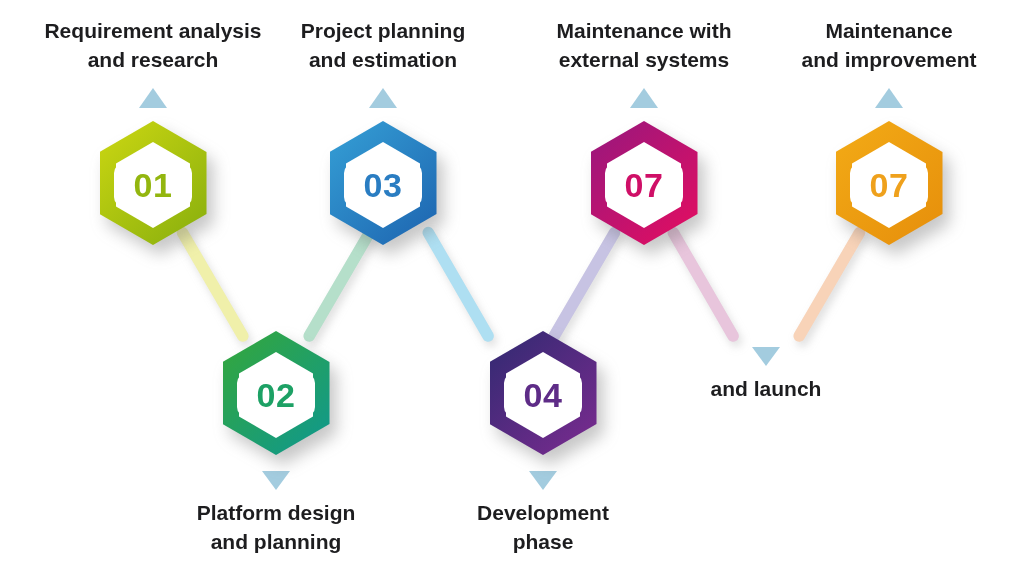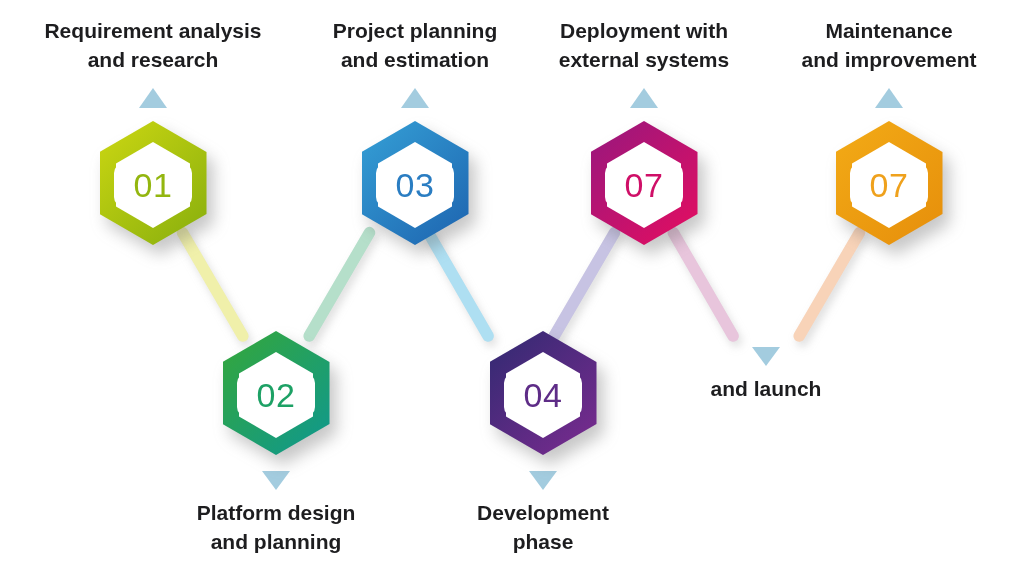--- a/index.html
+++ b/index.html
@@ -21,21 +21,21 @@
   .step-top .hexwrap{margin-top:13px;}
   .hex-outer{position:absolute;left:0;top:0;width:100%;height:100%;
     background:linear-gradient(135deg,var(--g1) 0%,var(--g2) 100%);
     clip-path:polygon(50% 0%,100% 25%,100% 75%,50% 100%,0% 75%,0% 25%);}
   .hex-inner{position:absolute;left:50%;top:50%;width:74px;height:86px;background:#ffffff;
     transform:translate(-50%,calc(-50% + 2px));
     clip-path:polygon(50% 0%,100% 25%,100% 75%,50% 100%,0% 75%,0% 25%);}
   .hex-badge{position:absolute;left:50%;top:50%;width:78px;height:44px;background:#ffffff;
     border-radius:10px;transform:translate(-50%,calc(-50% + 2px));}
   .hex-num{position:absolute;left:50%;top:50%;transform:translate(-50%,calc(-50% + 2px));
-    font-size:34px;font-weight:normal;line-height:1;color:var(--num);letter-spacing:0.5px;text-align:right;}
+    font-size:34px;font-weight:bold;line-height:1;color:var(--num);letter-spacing:0.5px;text-align:right;}
 </style>
 </head>
 <body>
 
 <div class="canvas">
 
   <svg class="connectors" viewBox="0 0 1024 566" width="1024" height="566">
     <line x1="182.5" y1="232.6" x2="242.8" y2="336" stroke-width="11.5" stroke-linecap="round" stroke="#f0f0aa"></line>
     <line x1="369.5" y1="232.6" x2="309.2" y2="336" stroke-width="11.5" stroke-linecap="round" stroke="#b5dfca"></line>
     <line x1="428.3" y1="232.6" x2="488.1" y2="336" stroke-width="11.5" stroke-linecap="round" stroke="#aedff2"></line>
@@ -65,21 +65,21 @@
       <div class="hex-badge"></div>
       <span class="hex-num">02</span>
     </div>
     <div class="arrow arrow-down"></div>
     <div class="label">
       <div>Platform design</div>
       <div>and planning</div>
     </div>
   </div>
 
-  <div class="step step-top" style="left: 285px; --g1: #35a0d6; --g2: #1d63af; --num: #2a7dc2; --arrow: #a3ccdf; --label: #1d1d1f;">
+  <div class="step step-top" style="left: 253px; --g1: #35a0d6; --g2: #1d63af; --num: #2a7dc2; --arrow: #a3ccdf; --label: #1d1d1f;">
     <div class="label">
       <div>Project planning</div>
       <div>and estimation</div>
     </div>
     <div class="arrow arrow-up"></div>
     <div class="hexwrap">
       <div class="hex-outer"></div>
       <div class="hex-inner"></div>
       <div class="hex-badge"></div>
       <span class="hex-num">03</span>
@@ -95,21 +95,21 @@
     </div>
     <div class="arrow arrow-down"></div>
     <div class="label">
       <div>Development</div>
       <div>phase</div>
     </div>
   </div>
 
   <div class="step step-top" style="left: 514px; --g1: #96187e; --g2: #e60d60; --num: #cf0f67; --arrow: #a3ccdf; --label: #1d1d1f;">
     <div class="label">
-      <div>Deployment with</div>
+      <div>Maintenance with</div>
       <div>external systems</div>
     </div>
     <div class="arrow arrow-up"></div>
     <div class="hexwrap">
       <div class="hex-outer"></div>
       <div class="hex-inner"></div>
       <div class="hex-badge"></div>
       <span class="hex-num">07</span>
     </div>
   </div>

